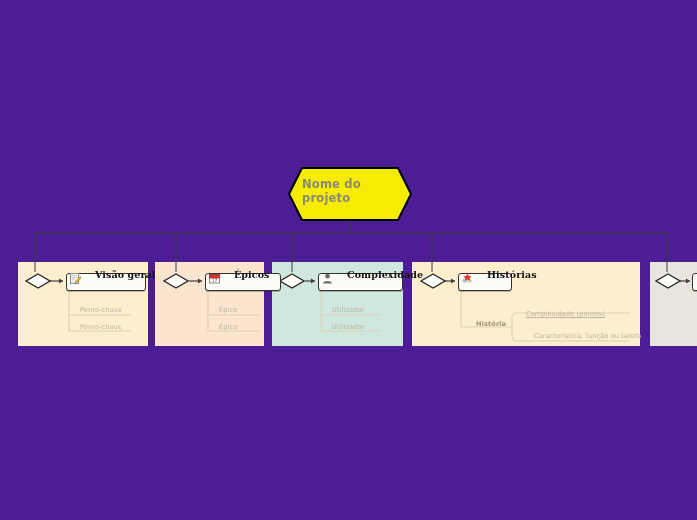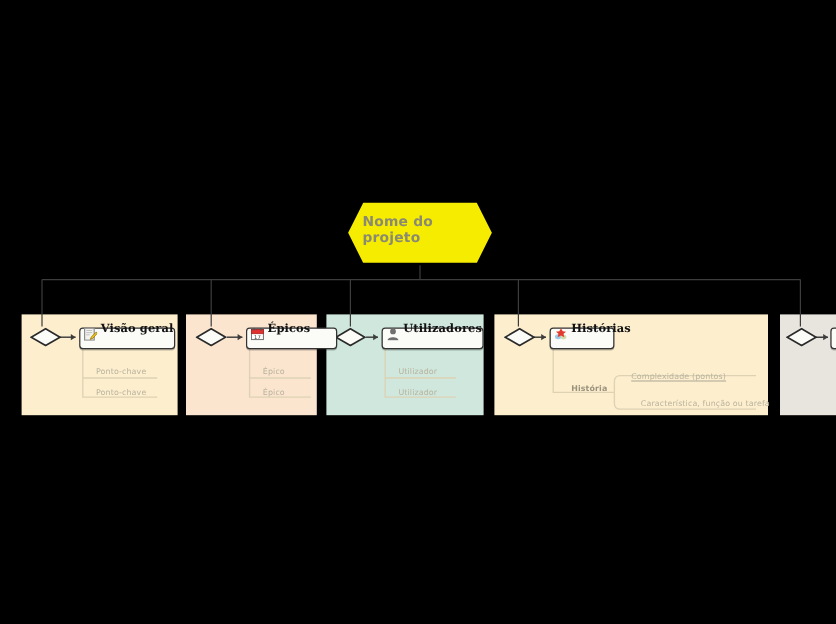--- a/index.html
+++ b/index.html
@@ -4,21 +4,21 @@
 <style>
   html, body {
     margin: 0;
     padding: 0;
     background: #ffffff;
   }
   #canvas {
     position: relative;
     width: 697px;
     height: 520px;
-    background: #000000;
+    background: #4c1d95;
     overflow: hidden;
     font-family: "DejaVu Sans", sans-serif;
   }
 
   
   .band {
     position: absolute;
     top: 262px;
     height: 84px;
   }
@@ -63,21 +63,21 @@
   
   .node-box {
     position: absolute;
     height: 17px;
     box-sizing: border-box;
     background: #fbfbf7;
     border: 1.4px solid #333333;
     border-radius: 3px;
     display: flex;
     align-items: center;
-    gap: 3px;
+    gap: 14px;
     padding: 0 5px 16px 3px;
     box-shadow: 0 1px 0 rgba(0,0,0,.25);
   }
   .node-title {
     font-family: "DejaVu Serif", serif;
     font-size: 9.5px;
     font-weight: bold;
     color: #111111;
     white-space: nowrap;
     letter-spacing: .1px;
@@ -217,21 +217,21 @@
   <div class="subitem" style="left:219px;top:306px;">Épico</div>
   <div class="subitem" style="left:219px;top:323px;">Épico</div>
 
   <div class="node-box" style="left:318px;top:273px;width:85px;">
     <span class="node-icon">
       <svg width="11" height="11" viewBox="0 0 11 11">
         <circle cx="5.5" cy="3.2" r="2.4" fill="#707070"></circle>
         <path d="M1,10.5 C1,7.2 10,7.2 10,10.5 Z" fill="#707070"></path>
       </svg>
     </span>
-    <span class="node-title">Utilizadores</span>
+    <span class="node-title">Complexidade</span>
   </div>
   <div class="subitem" style="left:332px;top:306px;">Utilizador</div>
   <div class="subitem" style="left:332px;top:323px;">Utilizador</div>
 
   <div class="node-box" style="left:458px;top:273px;width:54px;">
     <span class="node-icon">
       <svg width="11" height="11" viewBox="0 0 11 11">
         <ellipse cx="3.1" cy="7.6" rx="2.6" ry="2.1" fill="#9ec9e8"></ellipse>
         <ellipse cx="7.6" cy="7.9" rx="2.4" ry="1.9" fill="#cfe0a8"></ellipse>
         <path d="M5.5,0.6 L6.9,3.1 L9.7,3.4 L7.6,5.2 L8.3,8 L5.5,6.6 L2.7,8 L3.4,5.2 L1.3,3.4 L4.1,3.1 Z" fill="#e23b2e"></path>

